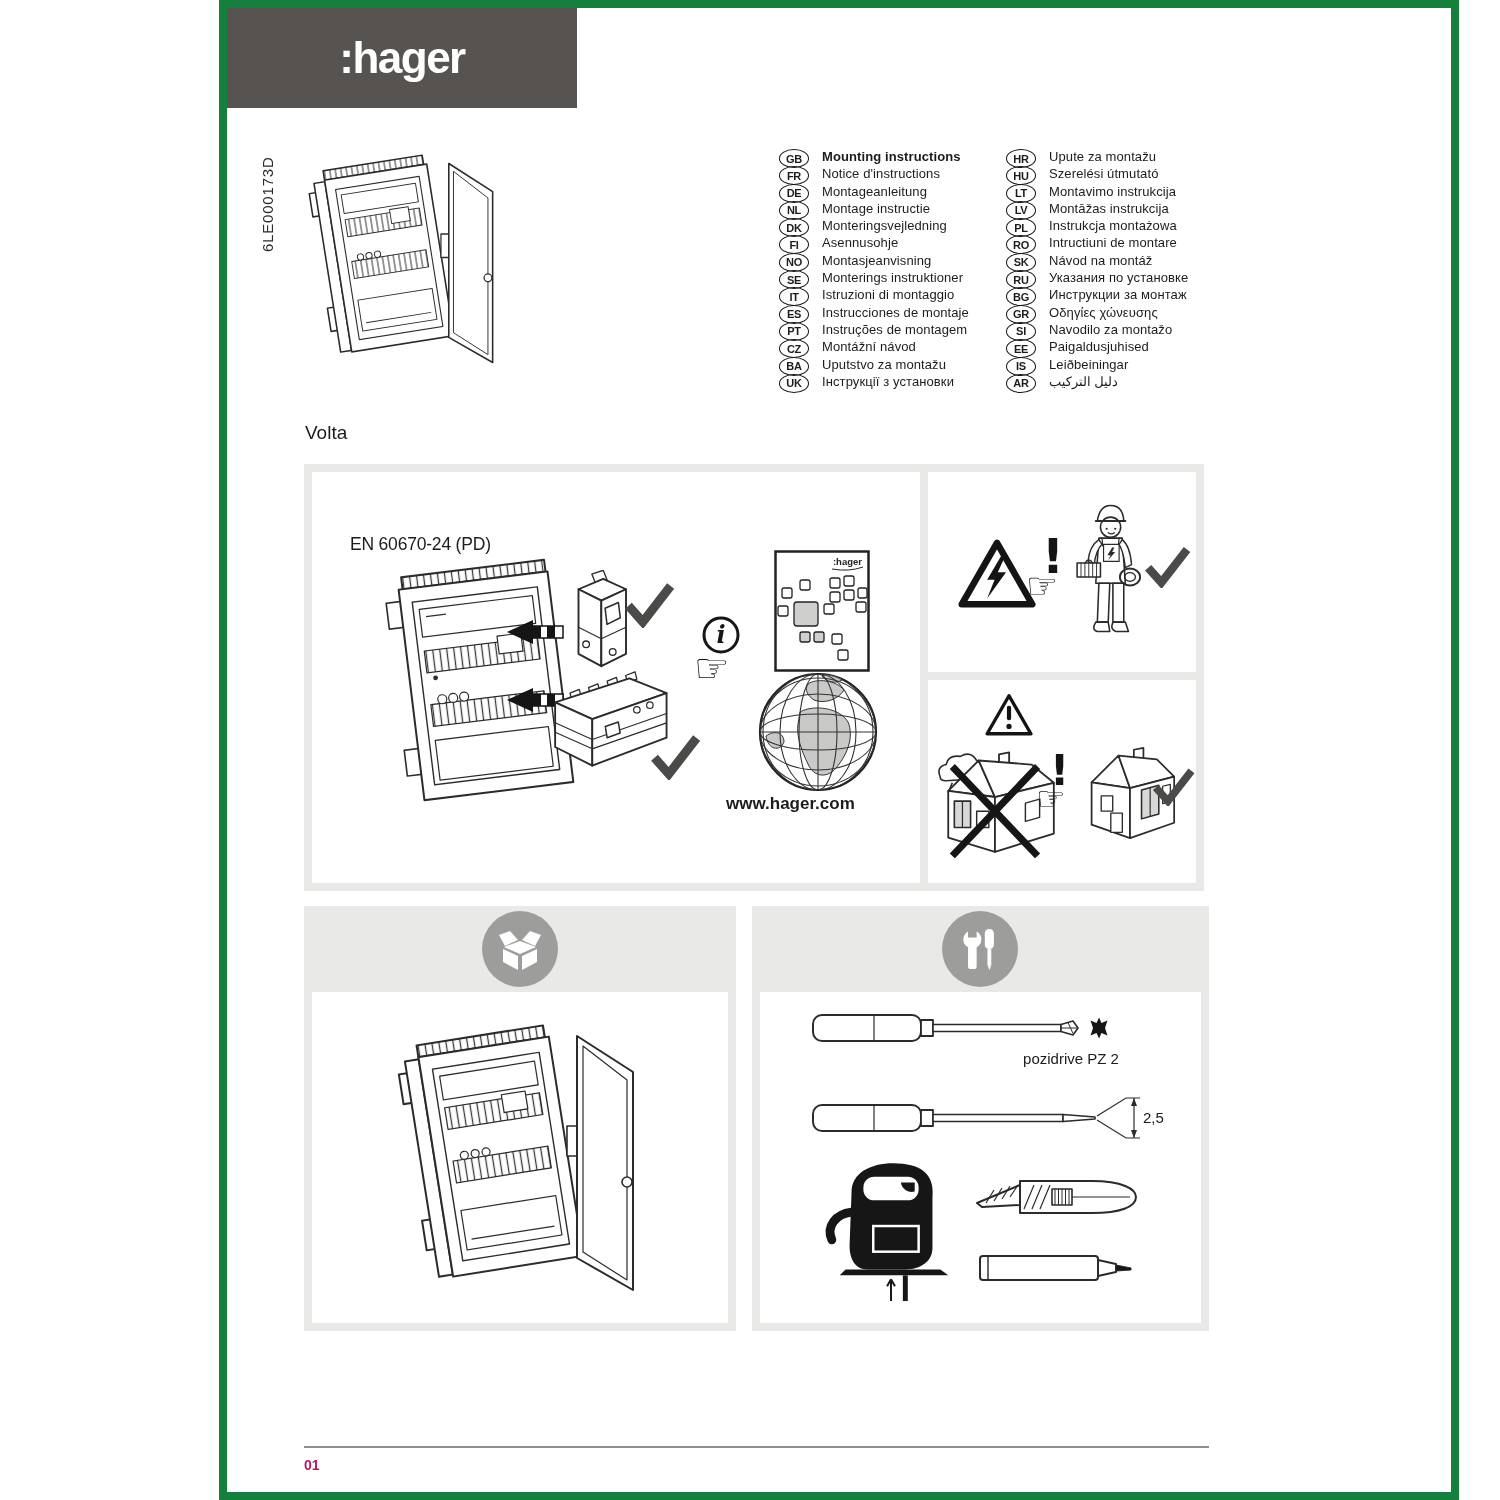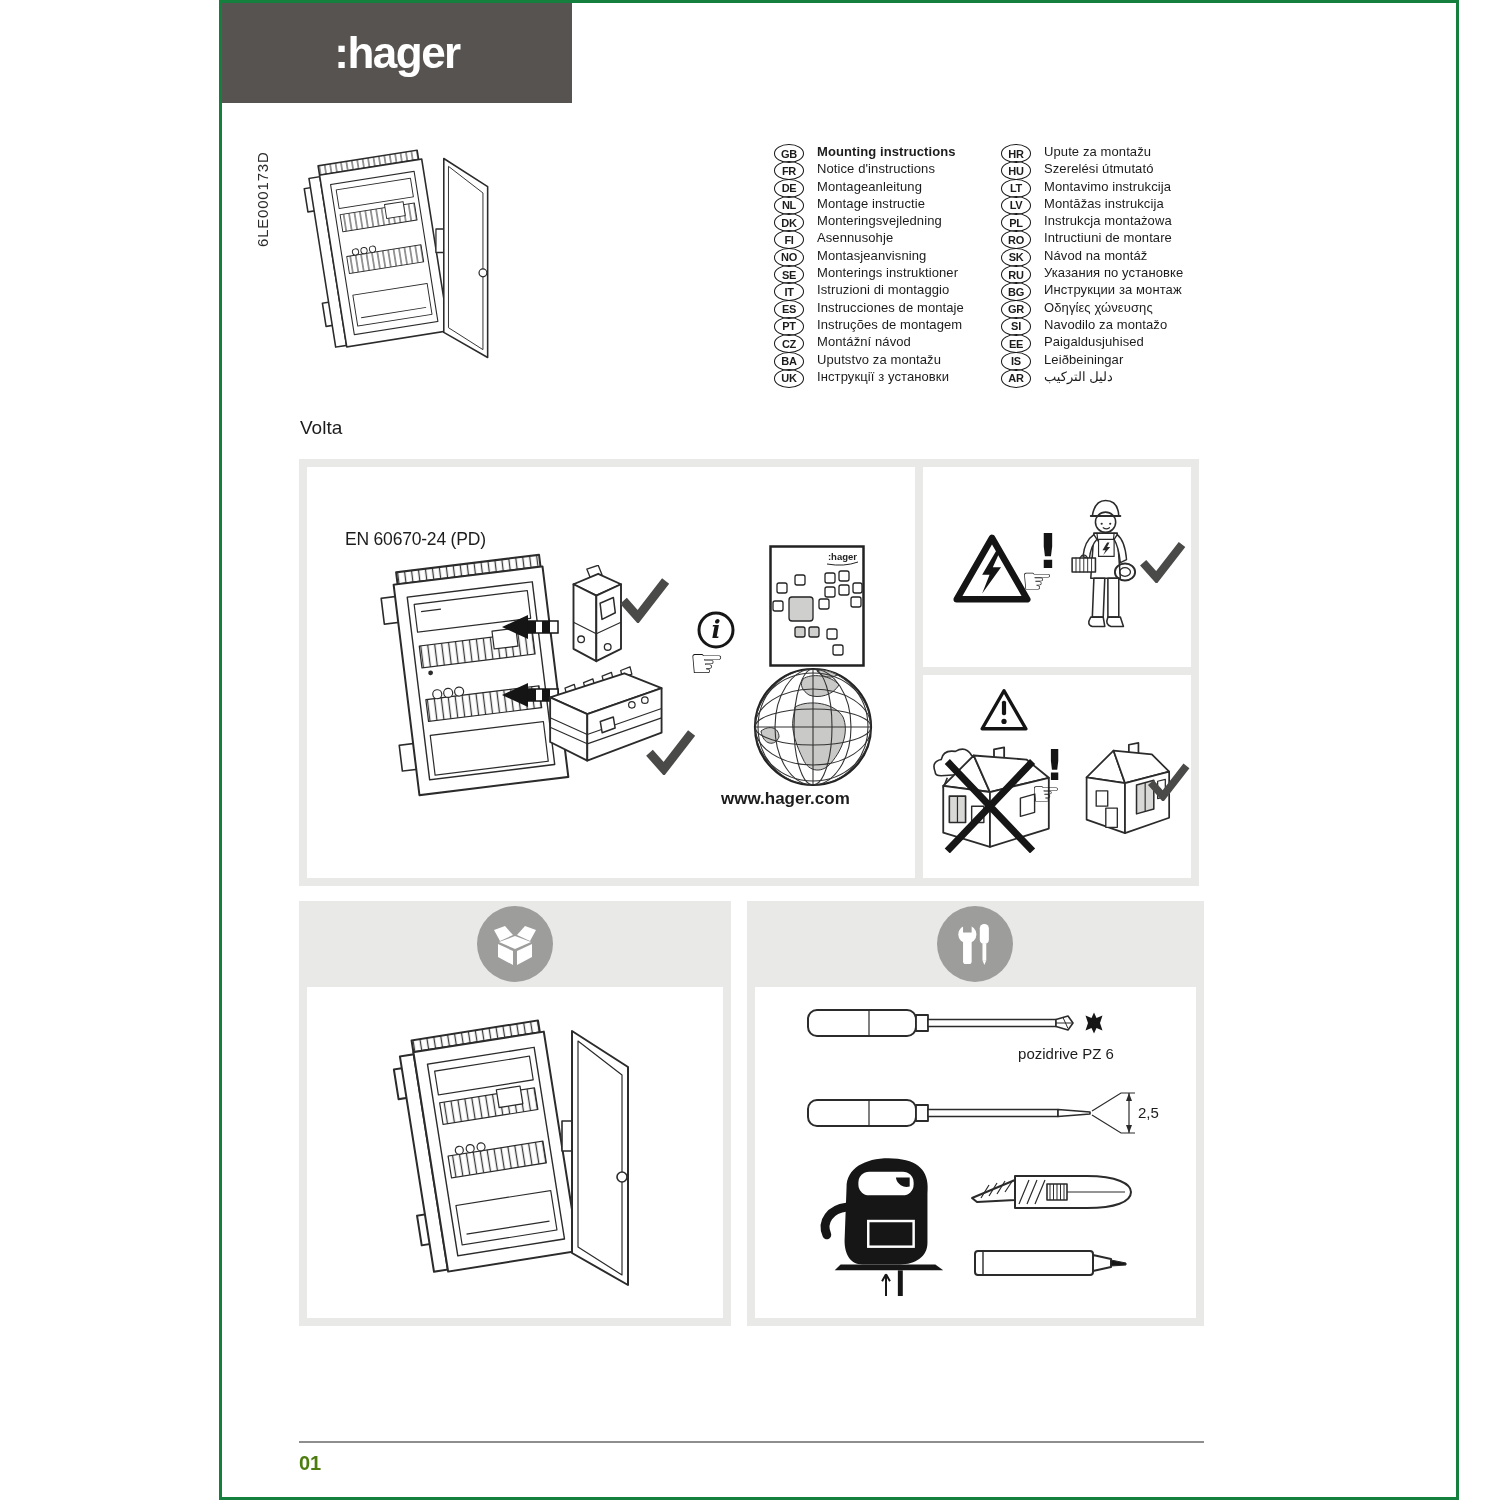--- a/index.html
+++ b/index.html
@@ -1,19 +1,19 @@
 <!DOCTYPE html>
 <html><head>
 <meta charset="utf-8">
 <style>
   html,body{margin:0;padding:0}
   body{width:1500px;height:1500px;background:#ffffff;font-family:"Liberation Sans",sans-serif;color:#1c1c1c}
   #canvas{position:relative;width:1500px;height:1500px;background:#fff;overflow:hidden}
   .abs{position:absolute}
-  #page{position:absolute;left:219px;top:0;width:1240px;height:1500px;border:3px solid #15803d;box-sizing:border-box;background:#fff}
+  #page{position:absolute;left:219px;top:0;width:1240px;height:1500px;border:8px solid #15803d;box-sizing:border-box;background:#fff}
   .header{left:0;top:0;width:350px;height:100px;background:#575350;display:flex;align-items:center;justify-content:center}
   .logo{color:#fff;font-size:44px;font-weight:bold;letter-spacing:-1.5px}
   .doccode{left:32px;top:244px;width:114px;height:18px;transform:rotate(-90deg);transform-origin:0 0;font-size:15px;letter-spacing:0.8px;color:#2a2a2a;white-space:nowrap}
   .lang-col{display:flex;flex-direction:column}
   #lang-left{left:552px;top:141px;width:226px}
   #lang-right{left:779px;top:141px;width:230px}
   .lang-row{height:17.3px;display:flex;align-items:flex-start}
   .lang-badge{box-sizing:border-box;width:30px;height:19px;border:1.9px solid #161616;border-radius:50%;display:flex;align-items:center;justify-content:center;font-size:11px;font-weight:600;letter-spacing:-0.3px;margin-right:13px;flex:none}
   .lang-label{font-size:13px;white-space:nowrap;letter-spacing:0.1px}
   .lang-row.bold .lang-label{font-weight:bold}
@@ -31,21 +31,21 @@
   #panel-tools .panel-icon{left:190px}
   .panel-body{position:absolute;left:8px;top:86px;background:#fff}
   #panel-pack .panel-body{width:416px;height:331px}
   #panel-tools .panel-body{width:441px;height:331px}
   .en-label{left:38px;top:62px;font-size:17.5px;font-weight:normal;letter-spacing:-0.2px}
   .website{left:414px;top:322px;width:170px;text-align:left;font-size:17px;font-weight:bold}
   .hand{font-family:"DejaVu Sans",sans-serif;color:#161616;line-height:1}
   .excl{font-weight:bold;color:#141414;font-family:"DejaVu Sans",sans-serif;line-height:1}
   .pozi-label{font-size:15px;text-align:center}
   .footer-line{left:77px;top:1438px;width:905px;height:2px;background:#8e8e8e}
-  .pageno{left:77px;top:1449px;font-size:20px;font-weight:bold;color:#4d7c0f}
+  .pageno{left:77px;top:1449px;font-size:14px;font-weight:bold;color:#be185d}
 </style>
 </head>
 <body>
 
 <svg width="0" height="0" style="position:absolute" aria-hidden="true">
   <defs>
     <pattern id="hatch" width="7" height="12" patternUnits="userSpaceOnUse">
       <rect width="7" height="12" fill="#fff"></rect>
       <path d="M3.5,0 V12" stroke="#3a3a3a" stroke-width="1.3"></path>
     </pattern>
@@ -459,21 +459,21 @@
           <g stroke="#2b2b2b" fill="#fff" stroke-width="2" stroke-linejoin="round">
             <rect x="3" y="7" width="108" height="26" rx="9"></rect>
             <path d="M64,7 v26" stroke-width="1.2" fill="none"></path>
             <rect x="111" y="12" width="12" height="16" stroke-width="1.8"></rect>
             <rect x="123" y="16.5" width="128" height="7" stroke-width="1.6"></rect>
             <polygon points="251,16.5 263,13 268,20 263,27 251,23.5" stroke-width="1.6"></polygon>
             <path d="M251,20 h16 M258,14.5 l5,11" stroke-width="1" fill="none"></path>
           </g>
           <path d="M289,9.5 l2.5,5.5 6,-2.5 -2.5,7.5 2.5,7.5 -6,-2.5 -2.5,5.5 -2.5,-5.5 -6,2.5 2.5,-7.5 -2.5,-7.5 6,2.5 Z" fill="#161616"></path>
         </svg>
-        <div class="abs pozi-label" style="left:246px;top:58px;width:130px">pozidrive PZ 6</div>
+        <div class="abs pozi-label" style="left:246px;top:58px;width:130px">pozidrive PZ 2</div>
 
         <svg class="abs" style="left:50px;top:96px" width="368" height="62" viewBox="0 0 368 62">
           <g stroke="#2b2b2b" fill="#fff" stroke-width="2" stroke-linejoin="round">
             <rect x="3" y="17" width="108" height="26" rx="9"></rect>
             <path d="M64,17 v26" stroke-width="1.2" fill="none"></path>
             <rect x="111" y="22" width="12" height="16" stroke-width="1.8"></rect>
             <rect x="123" y="26.5" width="130" height="7" stroke-width="1.6"></rect>
             <polygon points="253,26.5 285,29 285,31 253,33.5" stroke-width="1.6"></polygon>
           </g>
           <g stroke="#2b2b2b" stroke-width="1.2" fill="none">

